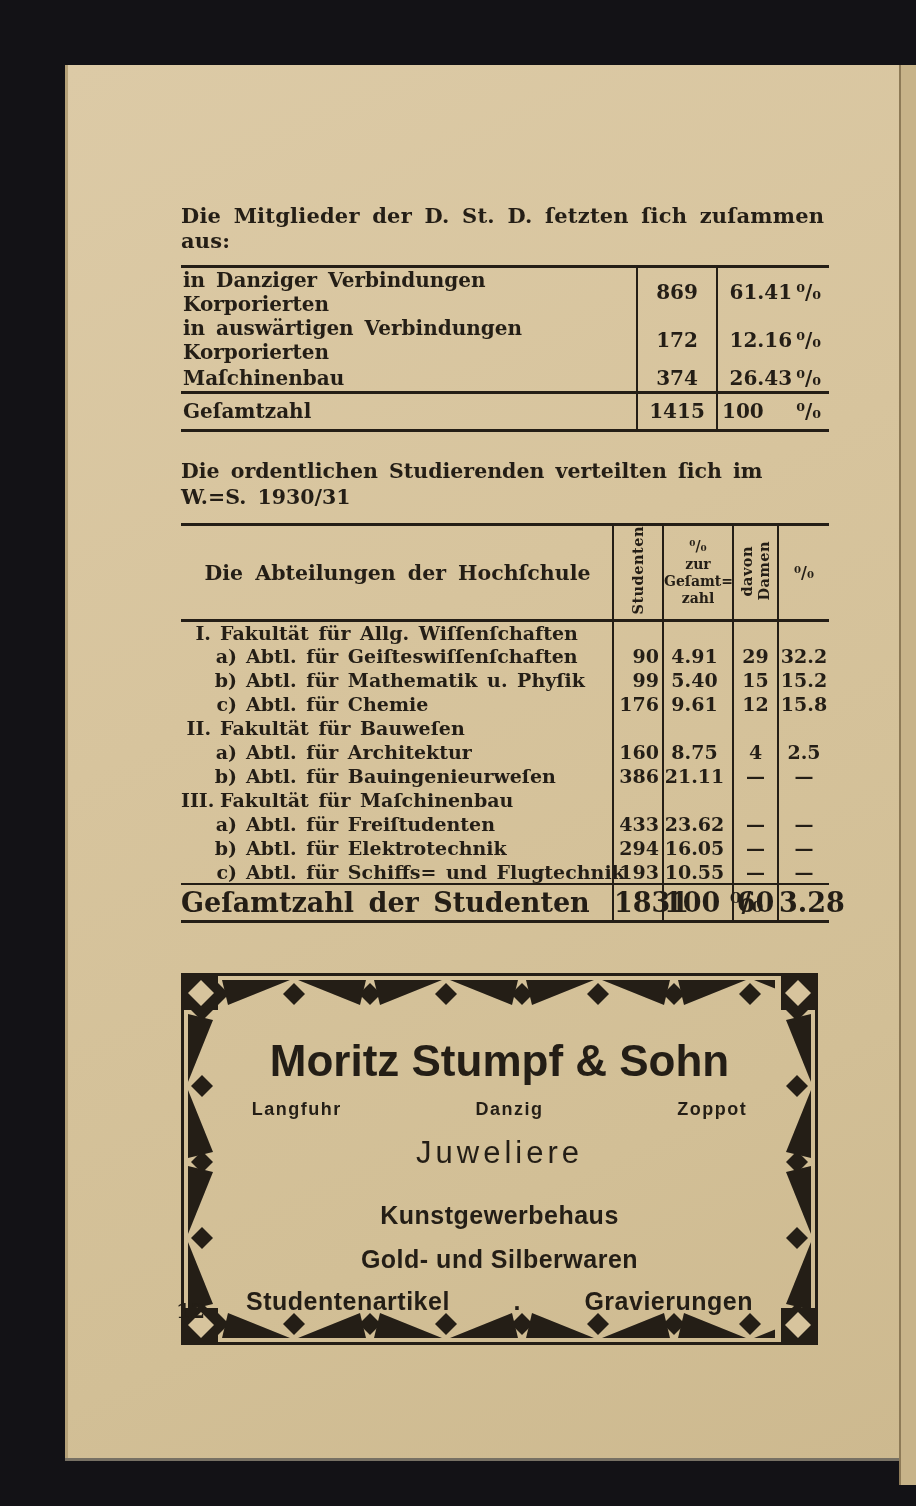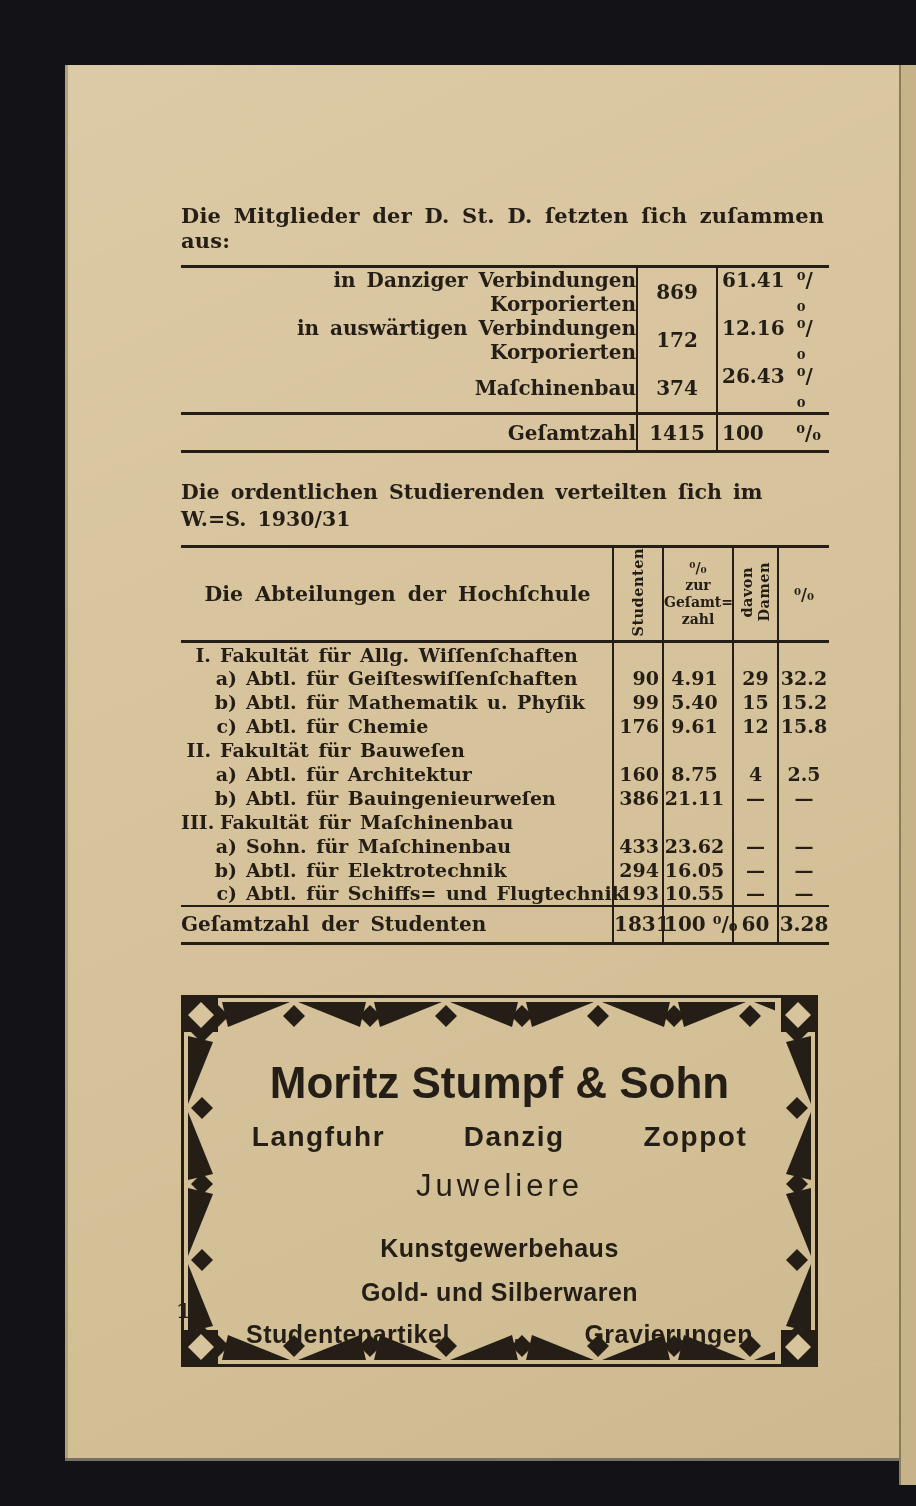--- a/index.html
+++ b/index.html
@@ -33,24 +33,24 @@
 
   
   table{border-collapse:collapse;width:648px;table-layout:fixed;}
   td,th{padding:0;font-weight:bold;color:var(--c-ink);}
   .vr{border-left:2.5px solid var(--c-ink);}
 
   
   .t1{margin-top:12px;font-size:20px;}
   .t1{border-top:3px solid var(--c-ink);border-bottom:3.5px solid var(--c-ink);}
   .t1 tr{height:28px;}
-  .t1 .lbl{text-align:right;padding-left:2px;word-spacing:4px;}
+  .t1 .lbl{text-align:left;padding-left:2px;word-spacing:4px;}
   .t1 .cnt{width:78px;text-align:center;}
   .t1 .pct{width:111px;}
-  .t1 .pcell{display:flex;justify-content:flex-end;gap:12px;padding:0 8px 0 4px;}
+  .t1 .pcell{display:flex;justify-content:flex-end;gap:4px;padding:0 8px 0 4px;}
   .t1 .pcell.spread{justify-content:space-between;}
   .t1 .total td{border-top:3px solid var(--c-ink);height:35px;}
 
   
   .t2{margin-top:13px;font-size:19px;}
   .t2{border-top:3px solid var(--c-ink);border-bottom:3px solid var(--c-ink);}
   .t2 thead th{border-bottom:3px solid var(--c-ink);height:92px;vertical-align:middle;}
   .t2 .c-lbl{width:432px;} .t2 .c-stu{width:50px;} .t2 .c-pt{width:70px;}
   .t2 .c-dam{width:45px;} .t2 .c-p2{width:51px;}
   .t2 thead .hl{text-align:center;font-size:20.5px;word-spacing:5px;padding-left:2px;}
@@ -58,21 +58,21 @@
        display:inline-block;font-size:14.5px;line-height:1.15;letter-spacing:.5px;}
   .stack{font-size:14px;line-height:1.22;white-space:pre-line;text-align:center;display:block;}
   .psym{font-size:16px;text-align:center;display:block;}
   .t2 tbody tr{height:24px;}
   .t2 .lbl{text-align:left;word-spacing:3px;white-space:nowrap;}
   .pfx{display:inline-block;text-align:right;margin-right:9px;}
   tr.lvl0 .pfx{width:30px;} tr.lvl1 .pfx{width:56px;}
   .t2 .stu{text-align:right;padding-right:3px;}
   .t2 .pt{text-align:center;padding-right:7px;}
   .t2 .dam,.t2 .p2{text-align:center;}
-  .t2 .total td{border-top:2.5px solid var(--c-ink);height:35px;font-size:20px;margin-top:12px;}
+  .t2 .total td{border-top:2.5px solid var(--c-ink);height:35px;font-size:27px;margin-top:12px;}
   .t2 .total .lbl{word-spacing:5px;}
   .t2 .total .stu{text-align:center;padding:0;}
   .t2 .total .pt{text-align:center;padding:0;white-space:nowrap;}
 
   
   .ad{
     position:relative;margin-top:50px;margin-left:0px;width:631px;height:366px;
     border:3px solid var(--c-ink);background:transparent;box-sizing:content-box;
     font-family:"Liberation Sans","DejaVu Sans",sans-serif;
   }
@@ -82,21 +82,21 @@
   .b-left{top:34px;bottom:34px;left:0;width:34px;}
   .b-right{top:34px;bottom:34px;right:0;width:34px;transform:scaleX(-1);}
   .bcorner{position:absolute;width:34px;height:34px;background:var(--c-ink);}
   .bc-tl{left:0;top:0;} .bc-tr{right:0;top:0;} .bc-bl{left:0;bottom:0;} .bc-br{right:0;bottom:0;}
   .bcorner svg{display:block;}
   .ad-inner{
     position:absolute;inset:34px;display:flex;flex-direction:column;align-items:center;
   }
   .ad-brand{margin-top:26px;font-size:44px;font-weight:bold;letter-spacing:0;white-space:nowrap;}
   .ad-loc{margin-top:13px;width:88%;display:flex;justify-content:space-between;
-          font-size:28px;font-weight:bold;letter-spacing:1.5px;}
+          font-size:18px;font-weight:bold;letter-spacing:1.5px;}
   .ad-sub{margin-top:15px;font-size:31px;letter-spacing:4px;}
   .ad-rule{margin-top:15px;width:108px;height:4px;background:var(--c-ink);}
   .ad-line{margin-top:15px;font-size:25px;font-weight:bold;letter-spacing:.5px;}
   .ad-last{margin-top:13px;width:100%;box-sizing:border-box;padding:0 28px;
            display:flex;justify-content:space-between;align-items:center;
            font-size:25px;font-weight:bold;letter-spacing:.5px;gap:47px;}
   .page-num{position:absolute;left:108px;top:1233px;font-size:21px;font-weight:bold;}
 </style>
 </head>
 <body>
@@ -264,21 +264,21 @@
 
           <tr class="lvl0">
             <td class="lbl"><span class="pfx">III.</span><span>Fakultät für Maſchinenbau</span></td>
             <td class="stu vr"></td>
             <td class="pt vr"></td>
             <td class="dam vr"></td>
             <td class="p2 vr"></td>
           </tr>
 
           <tr class="lvl1">
-            <td class="lbl"><span class="pfx">a)</span><span>Sohn. für Maſchinenbau</span></td>
+            <td class="lbl"><span class="pfx">a)</span><span>Abtl. für Freiſtudenten</span></td>
             <td class="stu vr">433</td>
             <td class="pt vr">23.62</td>
             <td class="dam vr">—</td>
             <td class="p2 vr">—</td>
           </tr>
 
           <tr class="lvl1">
             <td class="lbl"><span class="pfx">b)</span><span>Abtl. für Elektrotechnik</span></td>
             <td class="stu vr">294</td>
             <td class="pt vr">16.05</td>

